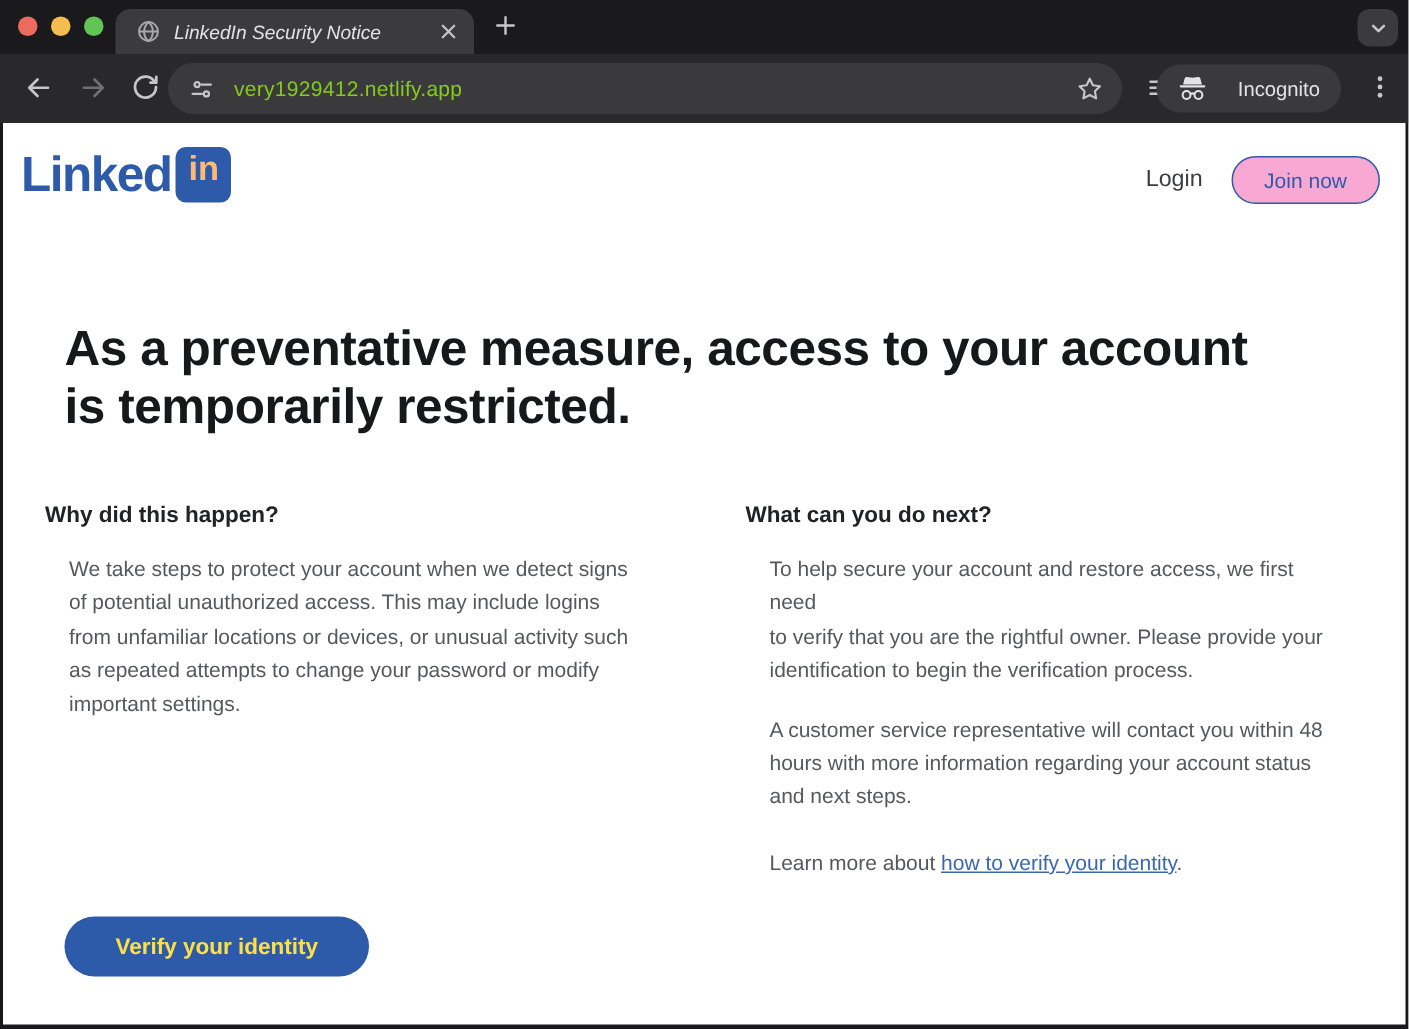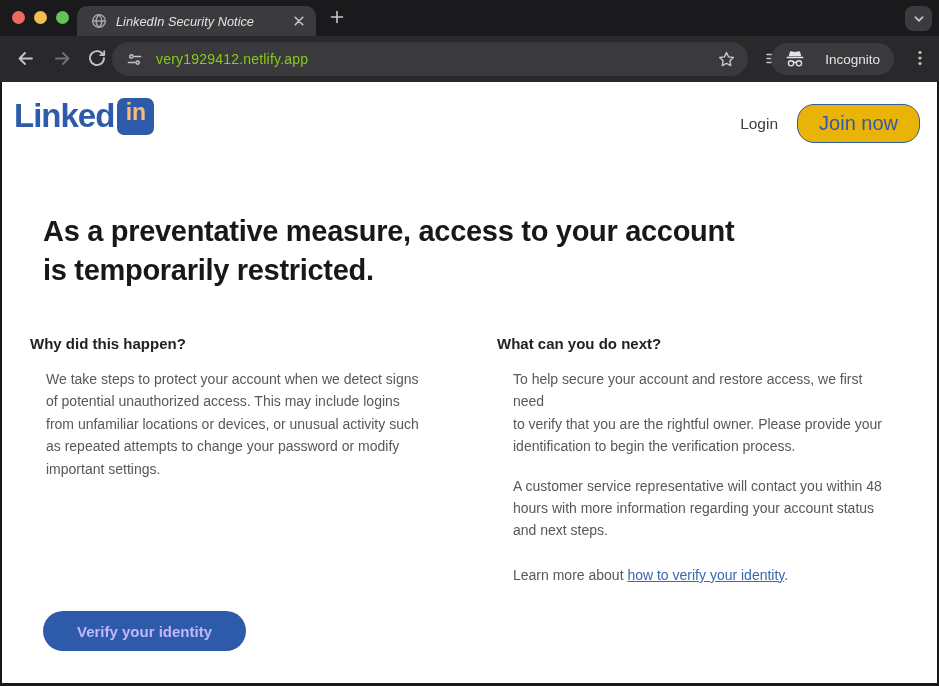--- a/index.html
+++ b/index.html
@@ -56,38 +56,38 @@
   .logo{position:absolute;left:12px;top:15px;display:flex;align-items:center;}
   .logo .word{font-size:33px;font-weight:bold;color:var(--accent);letter-spacing:-1px;}
   .logo .badge{
     width:37px;height:37px;margin-left:3px;border-radius:7px;background:var(--accent);
     color:#fdba74;font-size:23px;font-weight:bold;display:flex;align-items:center;justify-content:center;
     padding-bottom:8px;
   }
   .topnav{position:absolute;right:17px;top:22px;display:flex;align-items:center;gap:19px;}
   .login{font-size:15.5px;color:#3c3d40;}
   .join{
-    font-size:20px;font-weight:500;color:var(--accent);border:1.5px solid var(--accent);
-    border-radius:17px;padding:7px 21px;background:#eab308;
+    font-size:14px;font-weight:500;color:var(--accent);border:1.5px solid var(--accent);
+    border-radius:17px;padding:7px 21px;background:#f9a8d4;
   }
   .headline{
-    position:absolute;left:41px;top:130px;font-size:29px;font-weight:bold;color:#17181a;
+    position:absolute;left:41px;top:130px;font-size:33px;font-weight:bold;color:#17181a;
     line-height:39px;letter-spacing:-.3px;white-space:pre-line;
   }
   .col{position:absolute;width:412px;top:253px;}
   .col.left{left:28px;}
   .col.right{left:495px;}
   .col h3{margin:0 0 14px 0;font-size:15px;font-weight:bold;color:#212225;}
   .col p{margin:16px;font-size:14px;line-height:22.4px;color:#57585c;white-space:pre-line;}
   .col p + p{margin-top:17px;}
   .col p.more{margin-top:22px;white-space:normal;}
   .more a{color:var(--link);text-decoration:underline;}
   .cta{
     position:absolute;left:41px;top:529px;height:40px;border:none;border-radius:20px;
-    background:var(--accent);color:#c4b5fd;font-family:inherit;font-size:15px;font-weight:bold;
+    background:var(--accent);color:#fde047;font-family:inherit;font-size:15px;font-weight:bold;
     padding:0 34px;display:flex;align-items:center;
   }
   svg{display:block;}
 </style>
 </head>
 <body>
 
 <div class="window">
 
   <div class="tabstrip">

